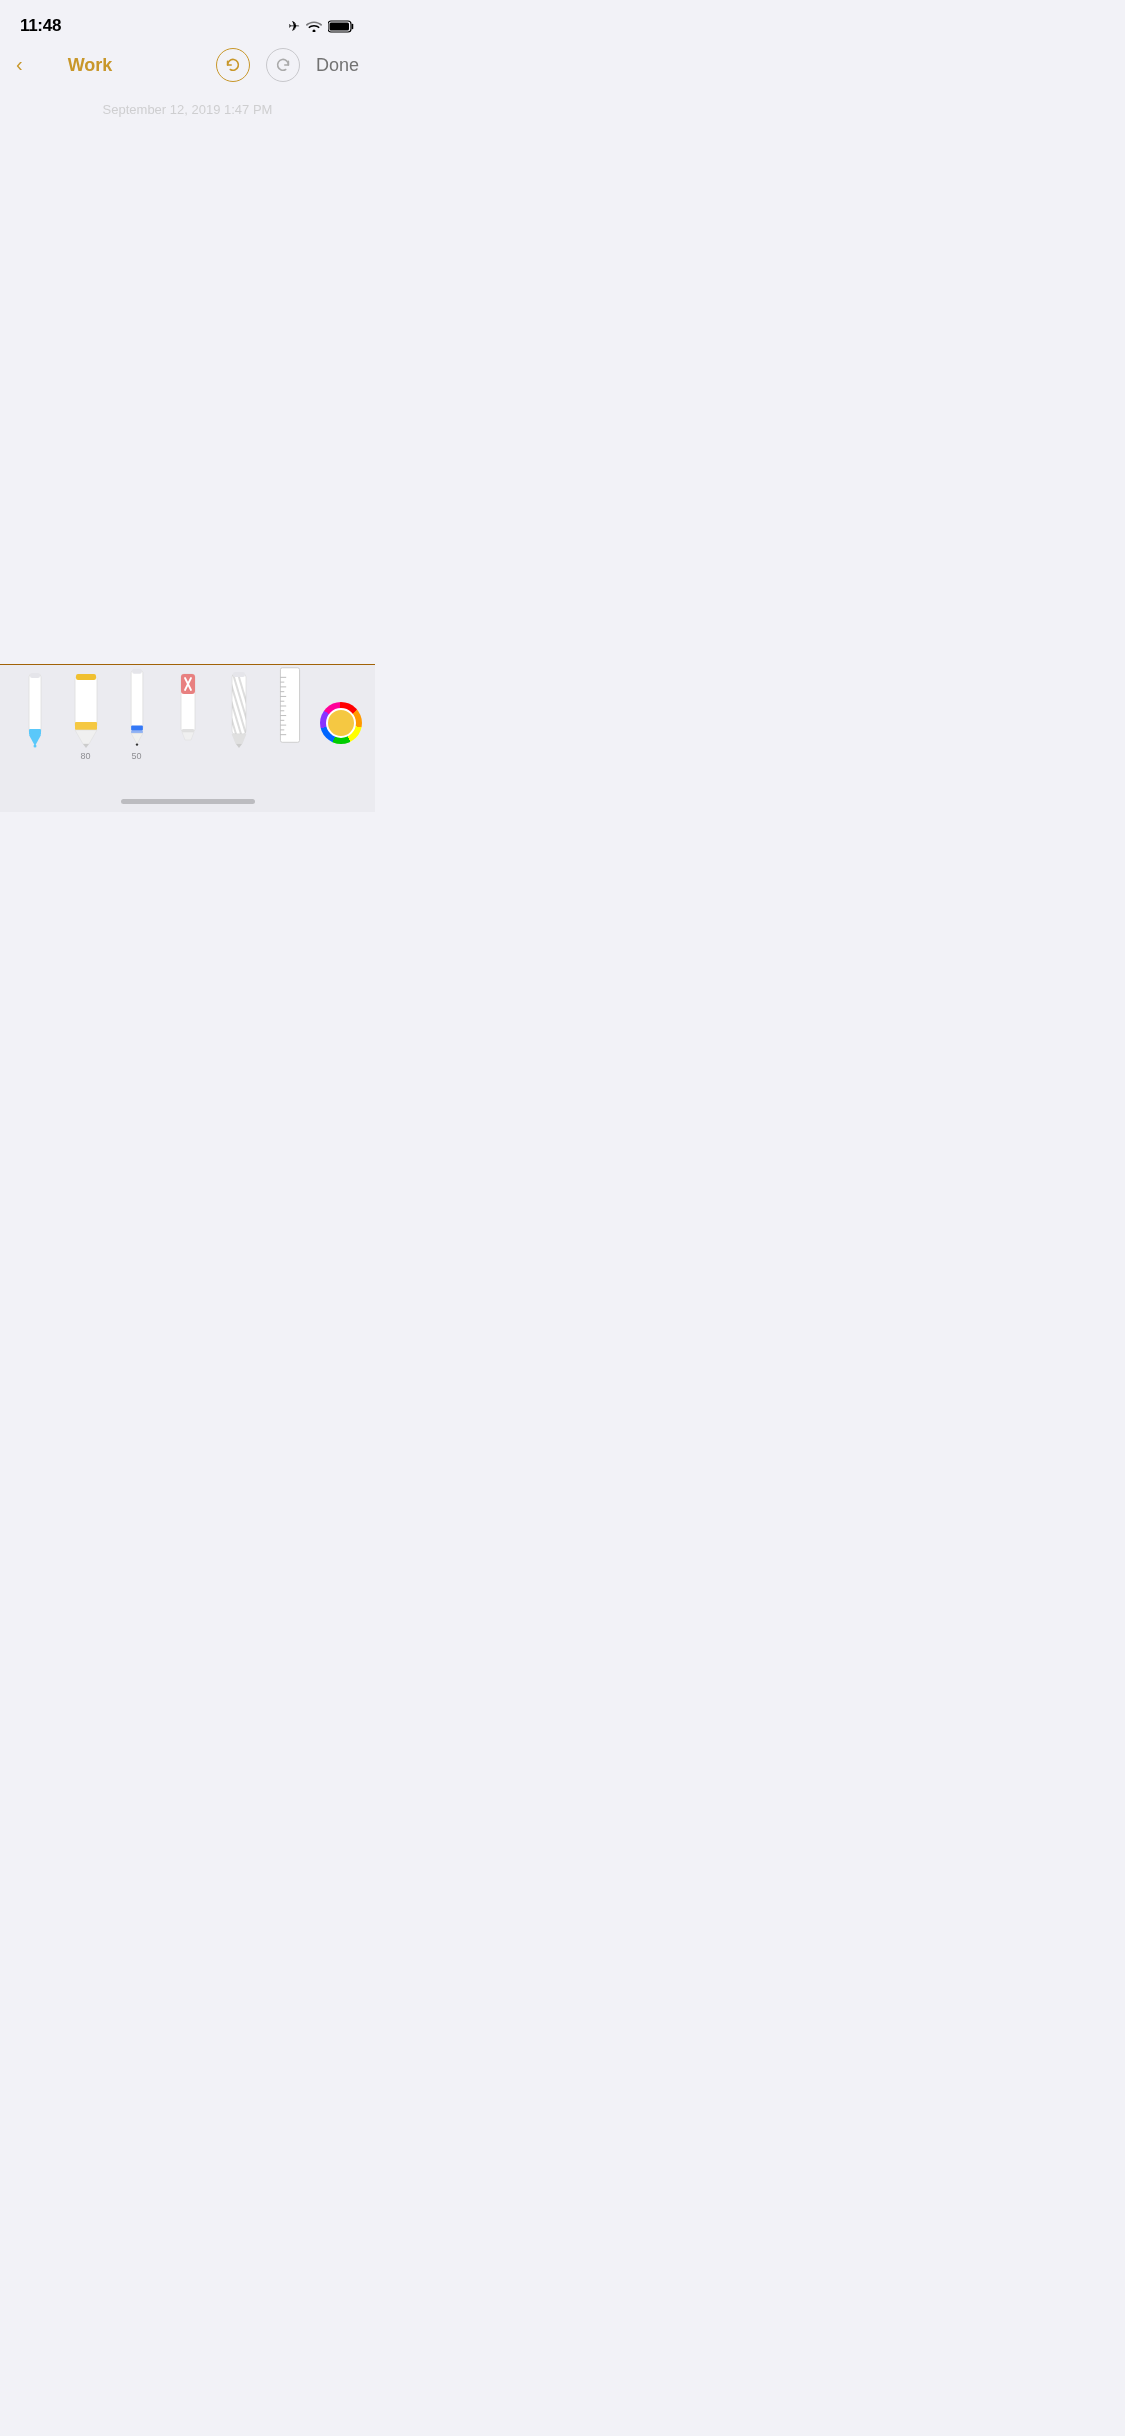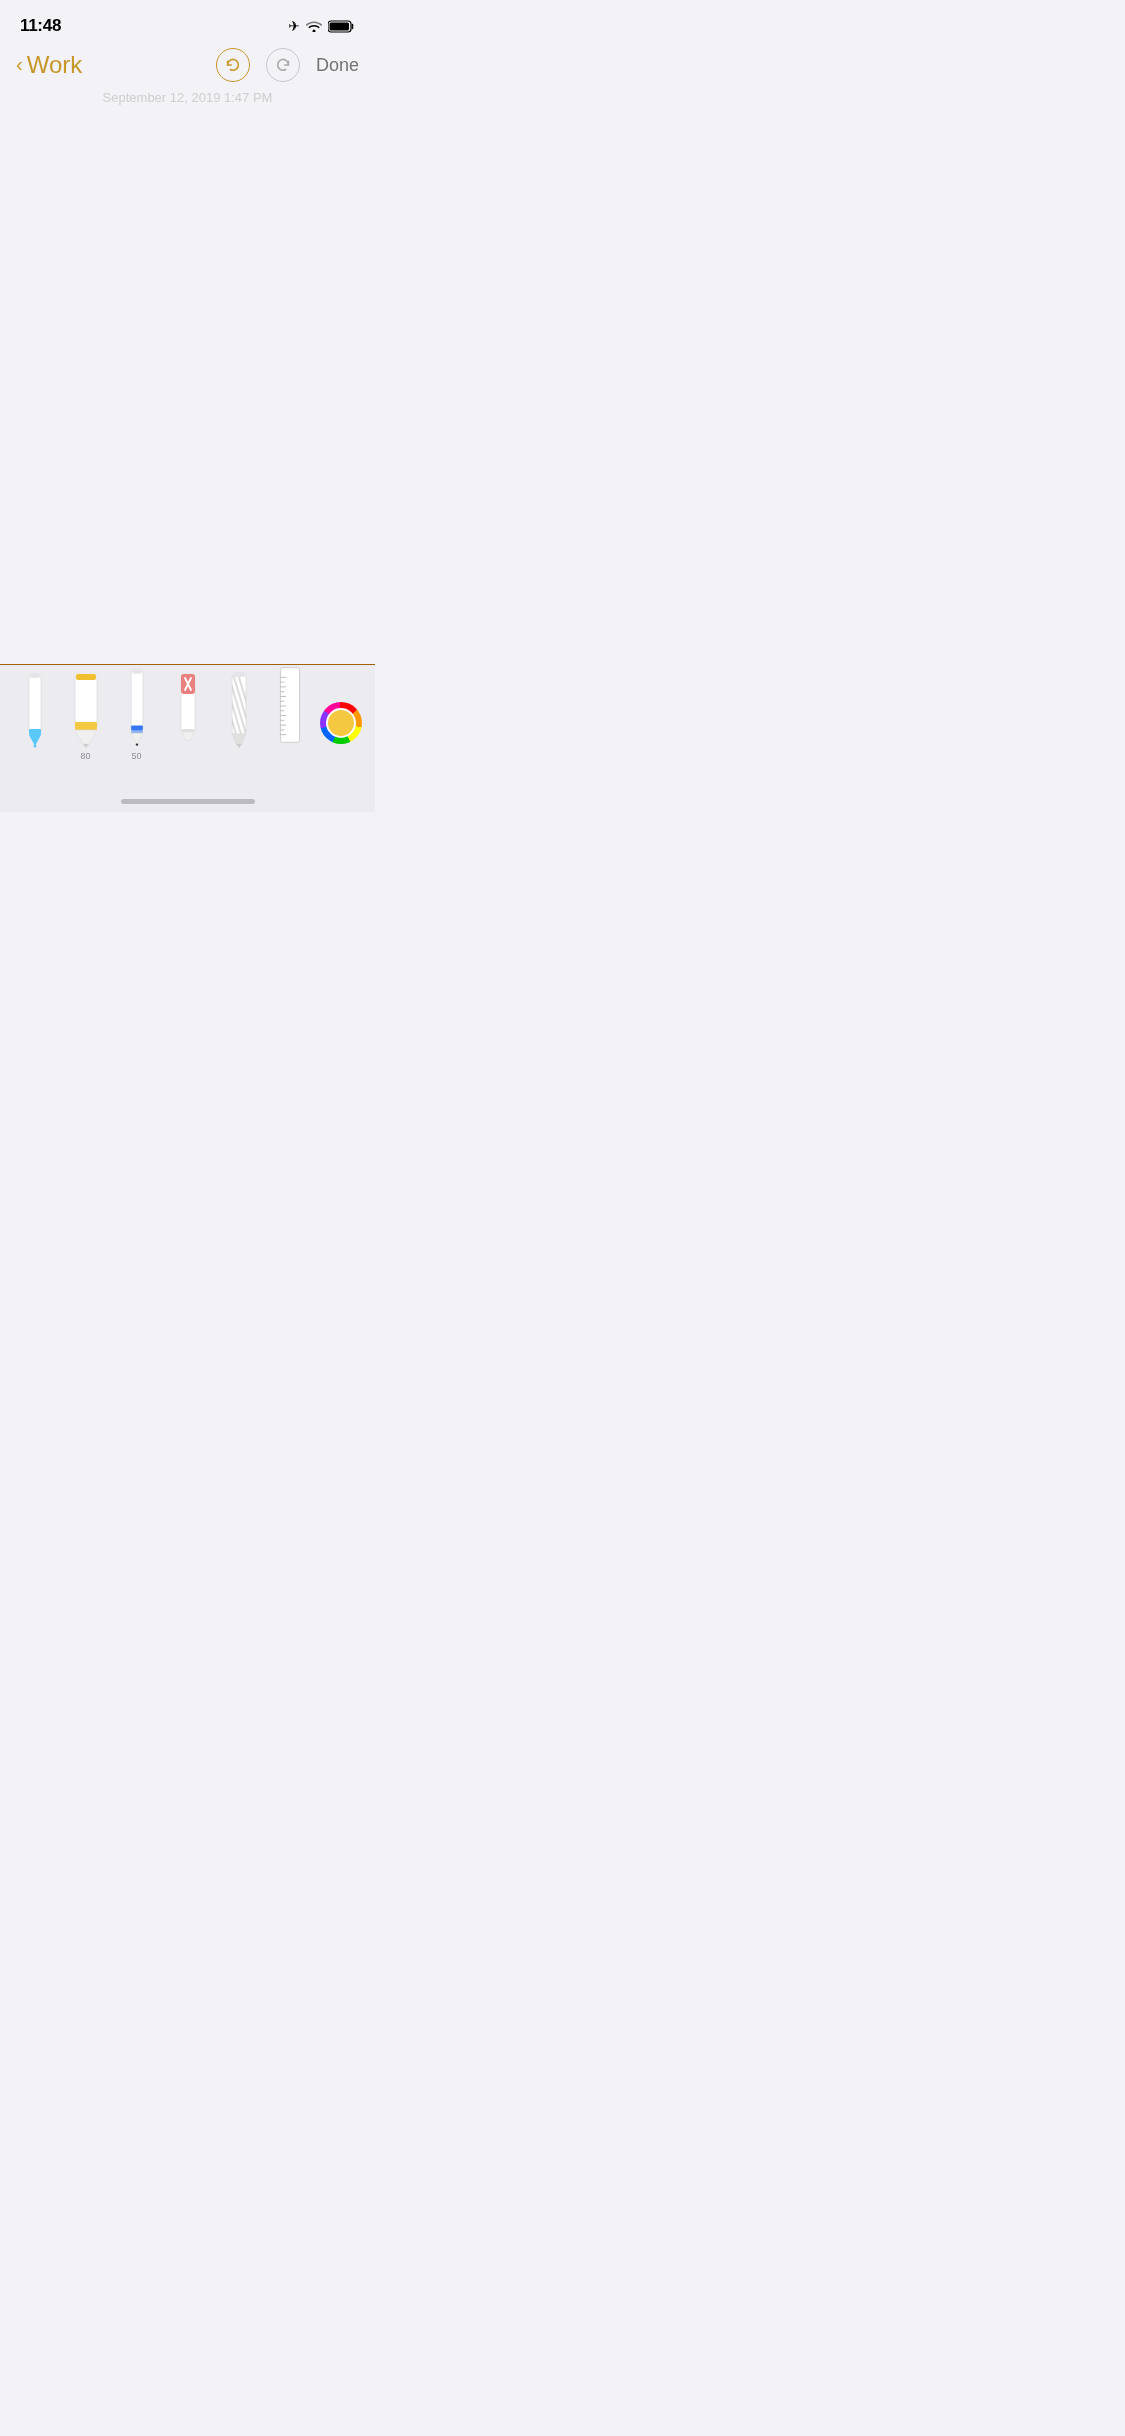--- a/index.html
+++ b/index.html
@@ -60,22 +60,23 @@
     }
 
     .nav-back-chevron {
       font-size: 20px;
       font-weight: 300;
       line-height: 1;
       margin-top: -2px;
     }
 
     .nav-back-text {
-      font-size: 24px;
-      font-weight: 400;
+      font-size: 18px;
+      font-weight: 700;
+      margin-left: 41px;
     }
 
     .nav-actions {
       display: flex;
       align-items: center;
       gap: 16px;
     }
 
     .nav-undo-btn, .nav-redo-btn {
       width: 34px;
@@ -107,20 +108,21 @@
       border: none;
     }
 
     
     .date-watermark {
       text-align: center;
       color: #c0c0c0;
       font-size: 13px;
       padding: 2px 16px;
       opacity: 0.7;
+      margin-top: 12px;
     }
 
     
     .home-indicator {
       position: absolute;
       bottom: 8px;
       left: 50%;
       transform: translateX(-50%);
       width: 134px;
       height: 5px;

